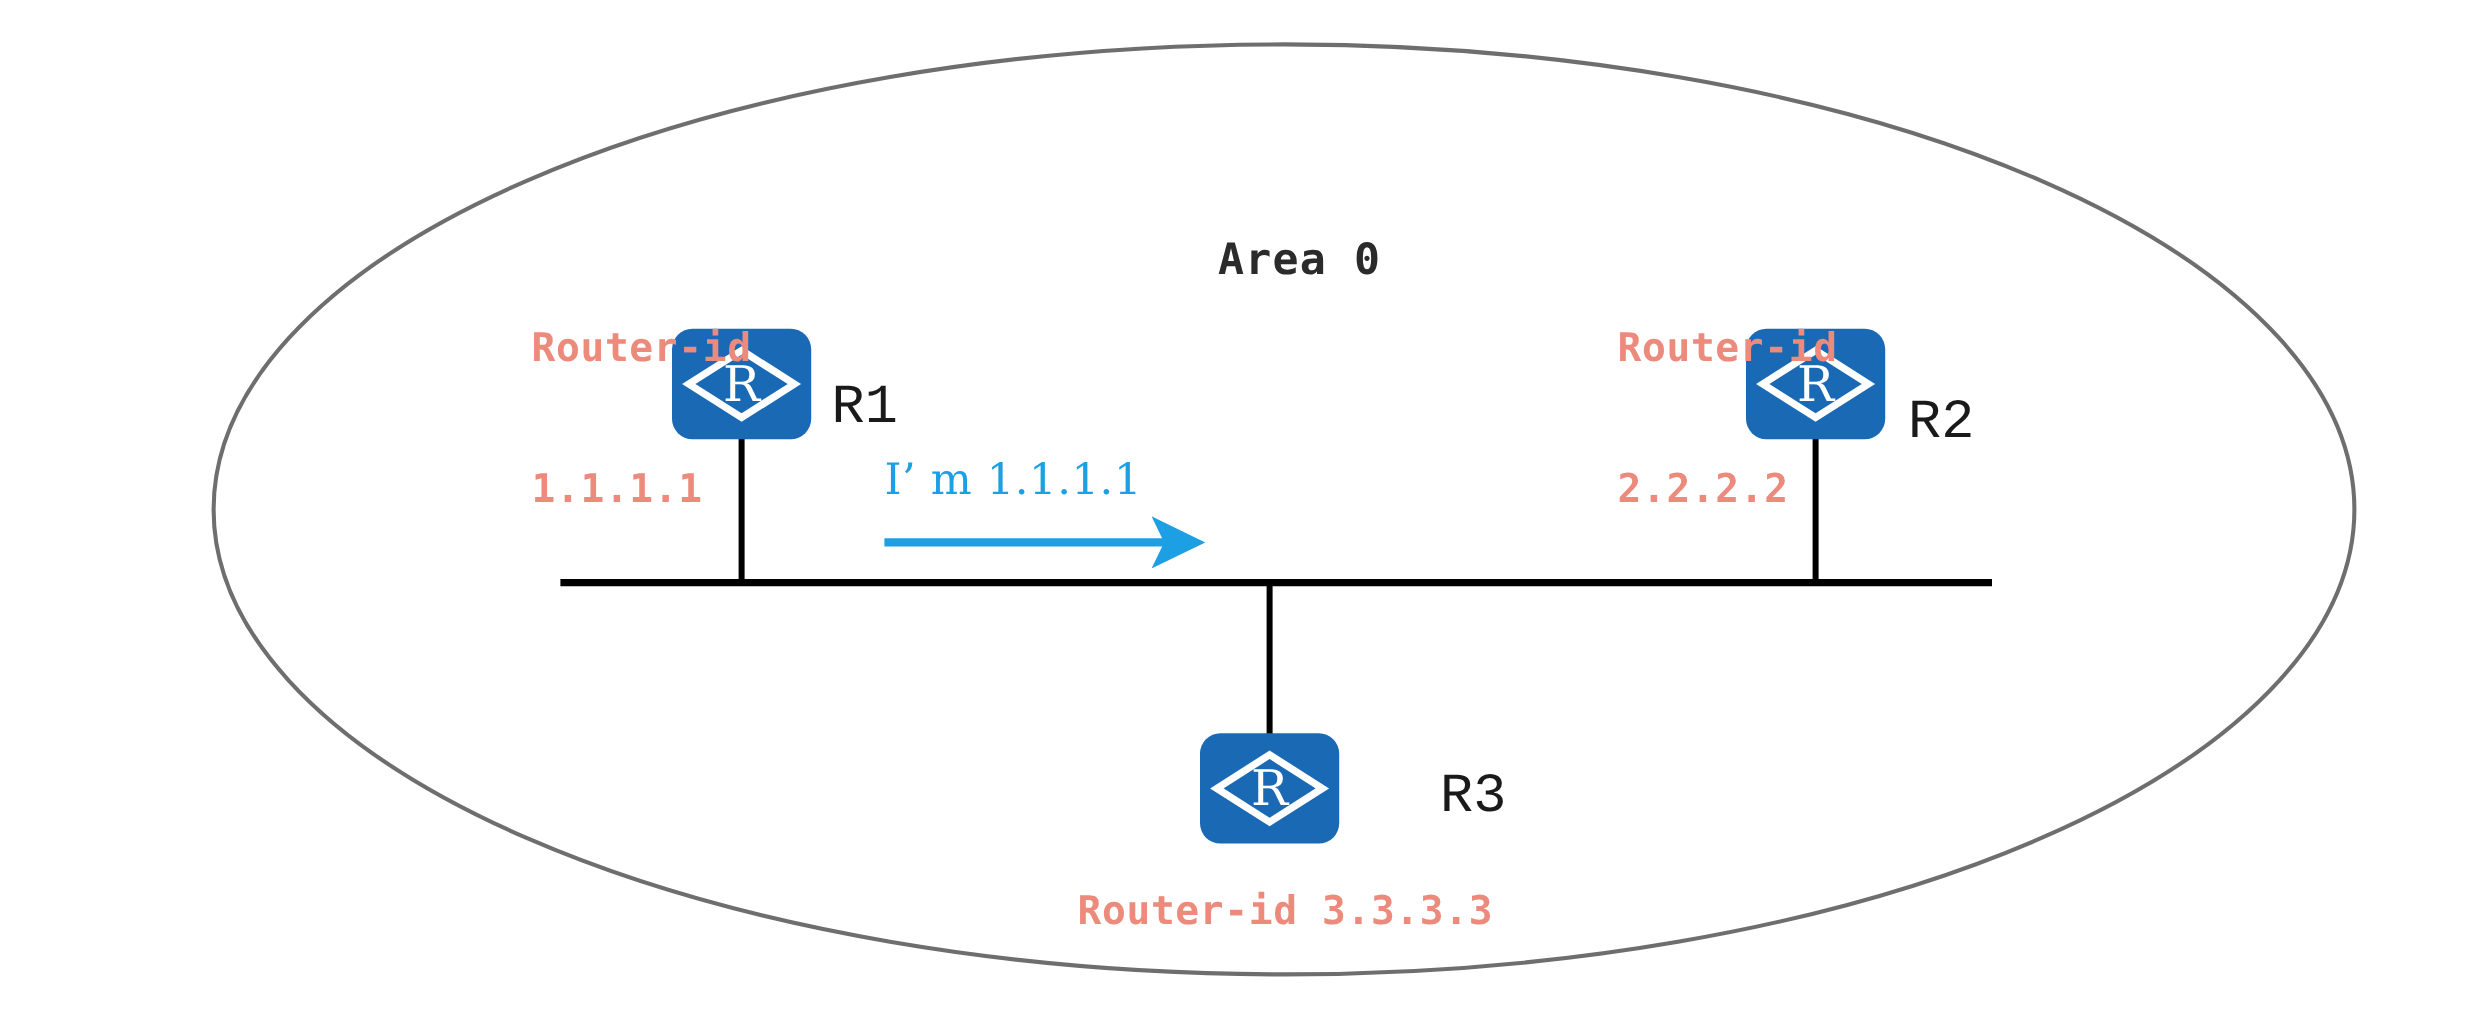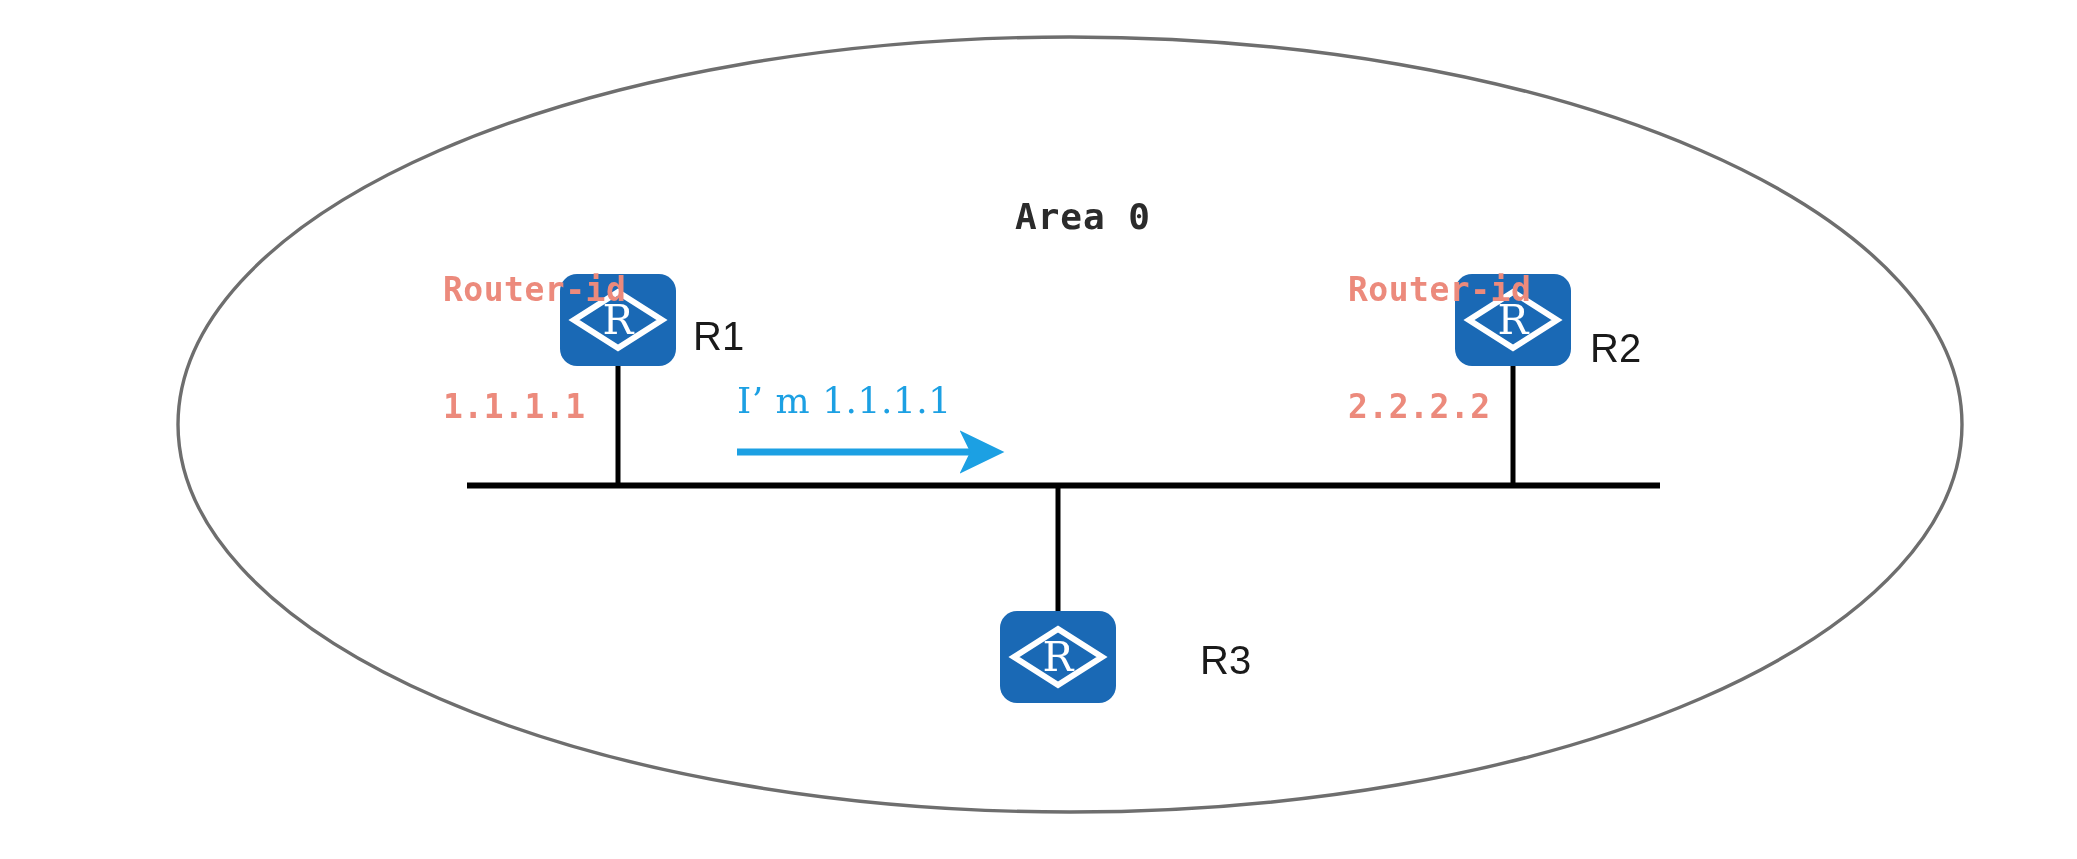--- a/index.html
+++ b/index.html
@@ -44,22 +44,22 @@
     font-weight: bold;
   }
   .lbl-hello {
     color: #1CA0E3;
     font-family: "DejaVu Serif", serif;
     font-size: 36px;
     letter-spacing: 0.5px;
   }
   .lbl-router-name {
     color: #1a1a1a;
-    font-family: Liberation Sans, sans-serif;
-    font-size: 40px;
+    font-family: Liberation Mono, monospace;
+    font-size: 46px;
   }
 </style>
 </head>
 <body>
 
 <div id="canvas">
 
   <svg id="scene" viewBox="0 0 2077 859">
     <defs>
       <marker id="arrowHead" markerWidth="7" markerHeight="7" refX="2.2" refY="3.5" orient="auto" markerUnits="strokeWidth">
@@ -101,20 +101,21 @@
   <div class="lbl lbl-routerid" style="left:443px; top:193px;">
     <div>Router-id</div>
     <div>1.1.1.1</div>
   </div>
 
   <div class="lbl lbl-routerid" style="left:1348px; top:193px;">
     <div>Router-id</div>
     <div>2.2.2.2</div>
   </div>
 
+  <div class="lbl lbl-routerid" style="left:898px; top:740px;">Router-id 3.3.3.3</div>
 
   <div class="lbl lbl-router-name" style="left:693px; top:313px;">R1</div>
 
   <div class="lbl lbl-router-name" style="left:1590px; top:313px;margin-top:12px;">R2</div>
 
   <div class="lbl lbl-router-name" style="left:1200px; top:637px;">R3</div>
 
   <div class="lbl lbl-hello" style="left:737px; top:380px;">I’ m 1.1.1.1</div>
 
 </div>

